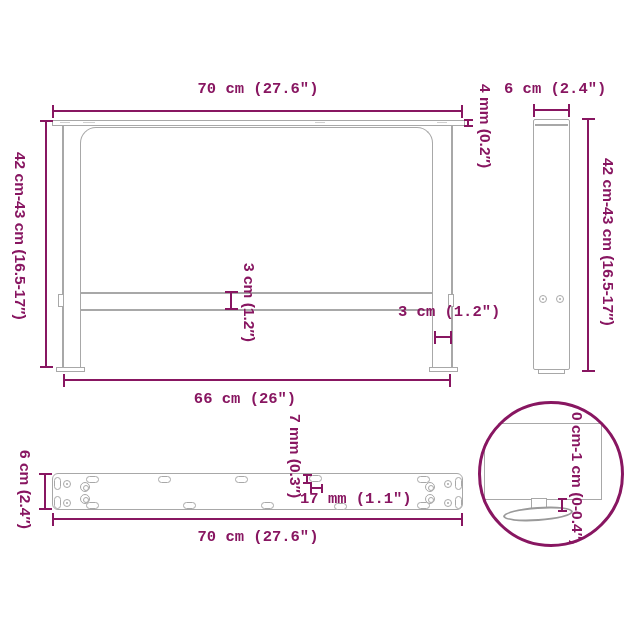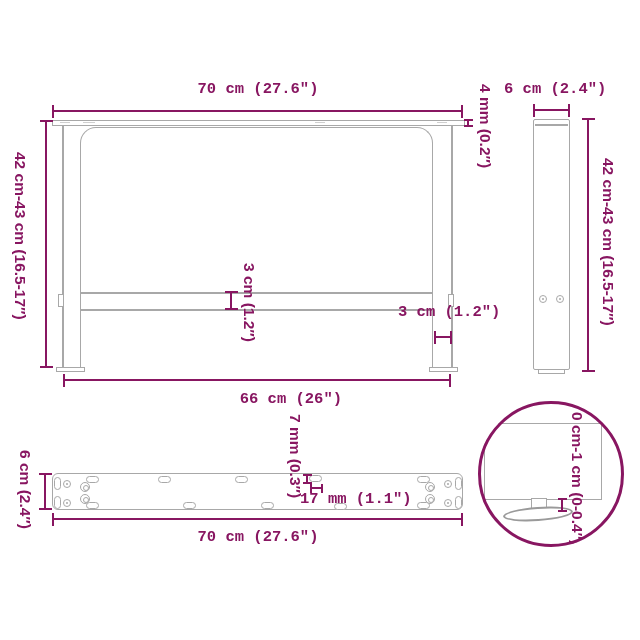--- a/index.html
+++ b/index.html
@@ -68,21 +68,21 @@
     <div class="dlv" style="left:45px;top:120px;height:248px;"></div>
     <div class="vlbl" style="left:11px;top:152px;">42 cm-43 cm (16.5-17″)</div>
 
     <div class="dlv" style="left:230px;top:291px;height:19px;"></div>
     <div class="vlbl" style="left:240px;top:263px;">3 cm (1.2″)</div>
 
     <div class="lbl" style="left:398px;top:303px;width:74px;text-align:right;">3 cm (1.2″)</div>
     <div class="dlh" style="left:434px;top:336px;width:18px;"></div>
 
     <div class="dlh" style="left:63px;top:379px;width:388px;"></div>
-    <div class="lbl" style="left:184px;top:390px;width:158px;text-align:right;">66 cm (26″)</div>
+    <div class="lbl" style="left:166px;top:390px;width:158px;text-align:center;">66 cm (26″)</div>
   </div>
 
   <div>
     <div class="lbl" style="left:504px;top:80px;width:92px;text-align:center;">6 cm (2.4″)</div>
     <div class="dlh" style="left:533px;top:109px;width:37px;"></div>
 
     <div class="gb" style="left:533px;top:119px;width:37px;height:251px;border-radius:2px;"></div>
     <div class="gl" style="left:535px;top:124px;width:33px;height:1.5px;"></div>
     <div class="screw" style="left:539px;top:295px;"></div>
     <div class="screw" style="left:556px;top:295px;"></div>

